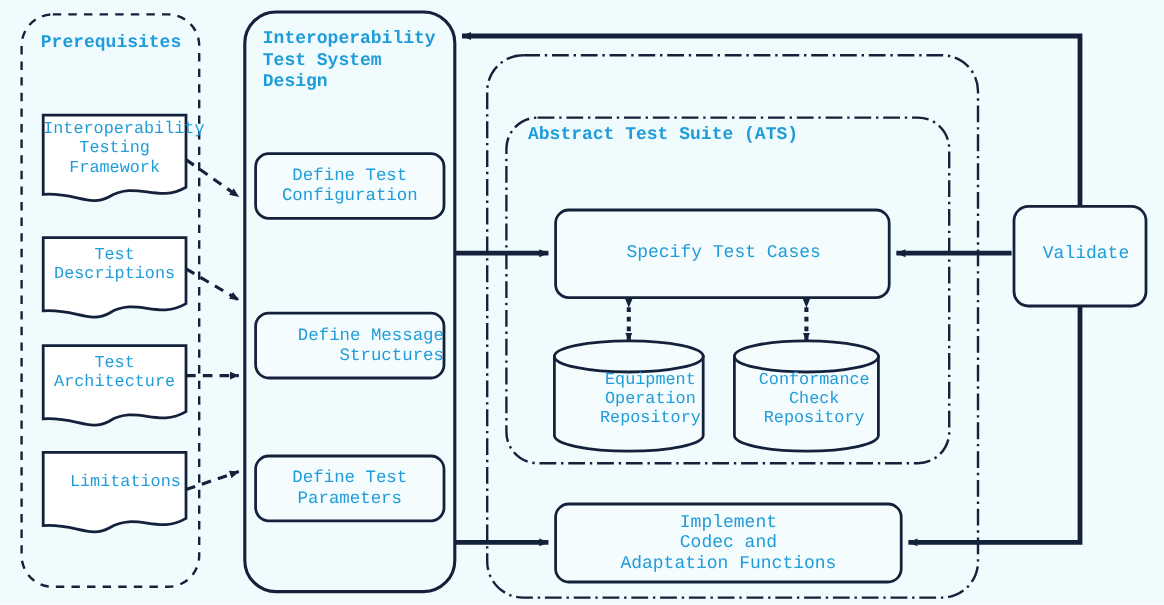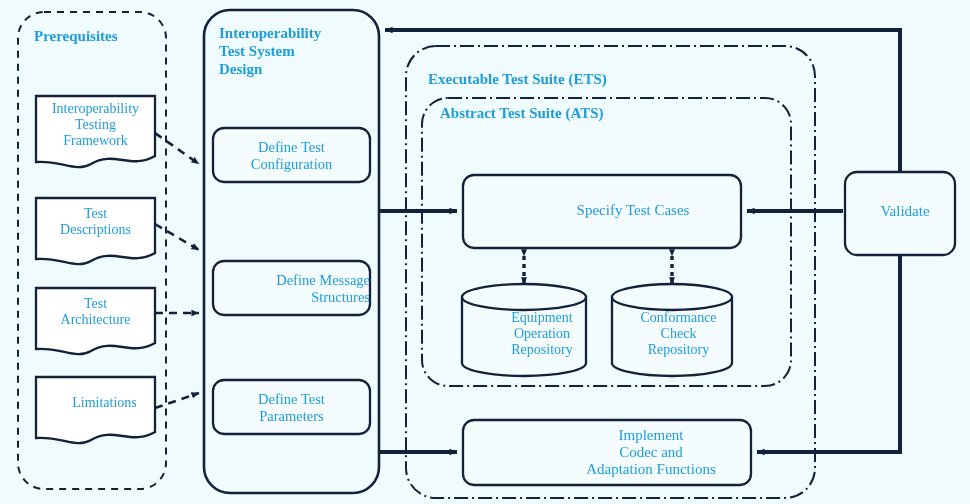--- a/index.html
+++ b/index.html
@@ -18,21 +18,21 @@
   #svg-layer {
     position: absolute;
     left: 0;
     top: 0;
     width: 970px;
     height: 504px;
   }
   .lbl {
     position: absolute;
     color: #1f9cd9;
-    font-family: Liberation Serif, serif;
+    font-family: Liberation Mono, monospace;
     text-align: center;
     line-height: 1.14;
     pointer-events: none;
     white-space: pre-line;
   }
   .grp-title {
     font-weight: bold;
     font-size: 15px;
     text-align: left;
     line-height: 1.2;
@@ -111,43 +111,42 @@
     <line x1="524" y1="256" x2="524" y2="284" stroke="#14213a" stroke-width="3.4" stroke-dasharray="4,4" marker-start="url(#arrowThin)" marker-end="url(#arrowThin)"></line>
     <line x1="672" y1="256" x2="672" y2="284" stroke="#14213a" stroke-width="3.4" stroke-dasharray="4,4" marker-start="url(#arrowThin)" marker-end="url(#arrowThin)"></line>
   </svg>
 
   <div class="lbl grp-title" style="left:34px; top:27px; width:130px;">Prerequisites</div>
 
   <div class="lbl grp-title" style="left:219px; top:24px; width:155px;">Interoperability
 Test System
 Design</div>
 
-  <div class="lbl grp-title" style="left:428px; top:70px; width:330px;">Executable Test Suite (ETS)</div>
 
   <div class="lbl grp-title" style="left:440px; top:104px; width:330px;">Abstract Test Suite (ATS)</div>
 
   <div class="lbl node-txt-sm" style="left:36px; top:101px; width:119px;">Interoperability
 Testing
 Framework</div>
   <div class="lbl node-txt-sm" style="left:36px; top:206px; width:119px;">Test
 Descriptions</div>
   <div class="lbl node-txt-sm" style="left:36px; top:296px; width:119px;">Test
 Architecture</div>
   <div class="lbl node-txt-sm" style="left:36px; top:395px; width:137px;">Limitations</div>
 
   <div class="lbl node-txt" style="left:213px; top:139px; width:157px;">Define Test
 Configuration</div>
   <div class="lbl node-txt" style="left:213px; top:272px; width:157px;text-align:right;">Define Message
 Structures</div>
   <div class="lbl node-txt" style="left:213px; top:391px; width:157px;">Define Test
 Parameters</div>
 
-  <div class="lbl node-txt" style="left:474px; top:202px; width:318px; font-size:15px;">Specify Test Cases</div>
+  <div class="lbl node-txt" style="left:444px; top:202px; width:318px; font-size:15px;">Specify Test Cases</div>
 
-  <div class="lbl node-txt" style="left:463px; top:427px; width:288px; font-size:15px;margin-left:44px;">Implement
+  <div class="lbl node-txt" style="left:463px; top:427px; width:288px; font-size:15px;">Implement
 Codec and
 Adaptation Functions</div>
 
   <div class="lbl node-txt" style="left:845px; top:203px; width:120px; font-size:15px;">Validate</div>
 
   <div class="lbl node-txt-sm" style="left:480px; top:310px; width:124px;">Equipment
 Operation
 Repository</div>
   <div class="lbl node-txt-sm" style="left:612px; top:310px; width:133px;">Conformance
 Check

